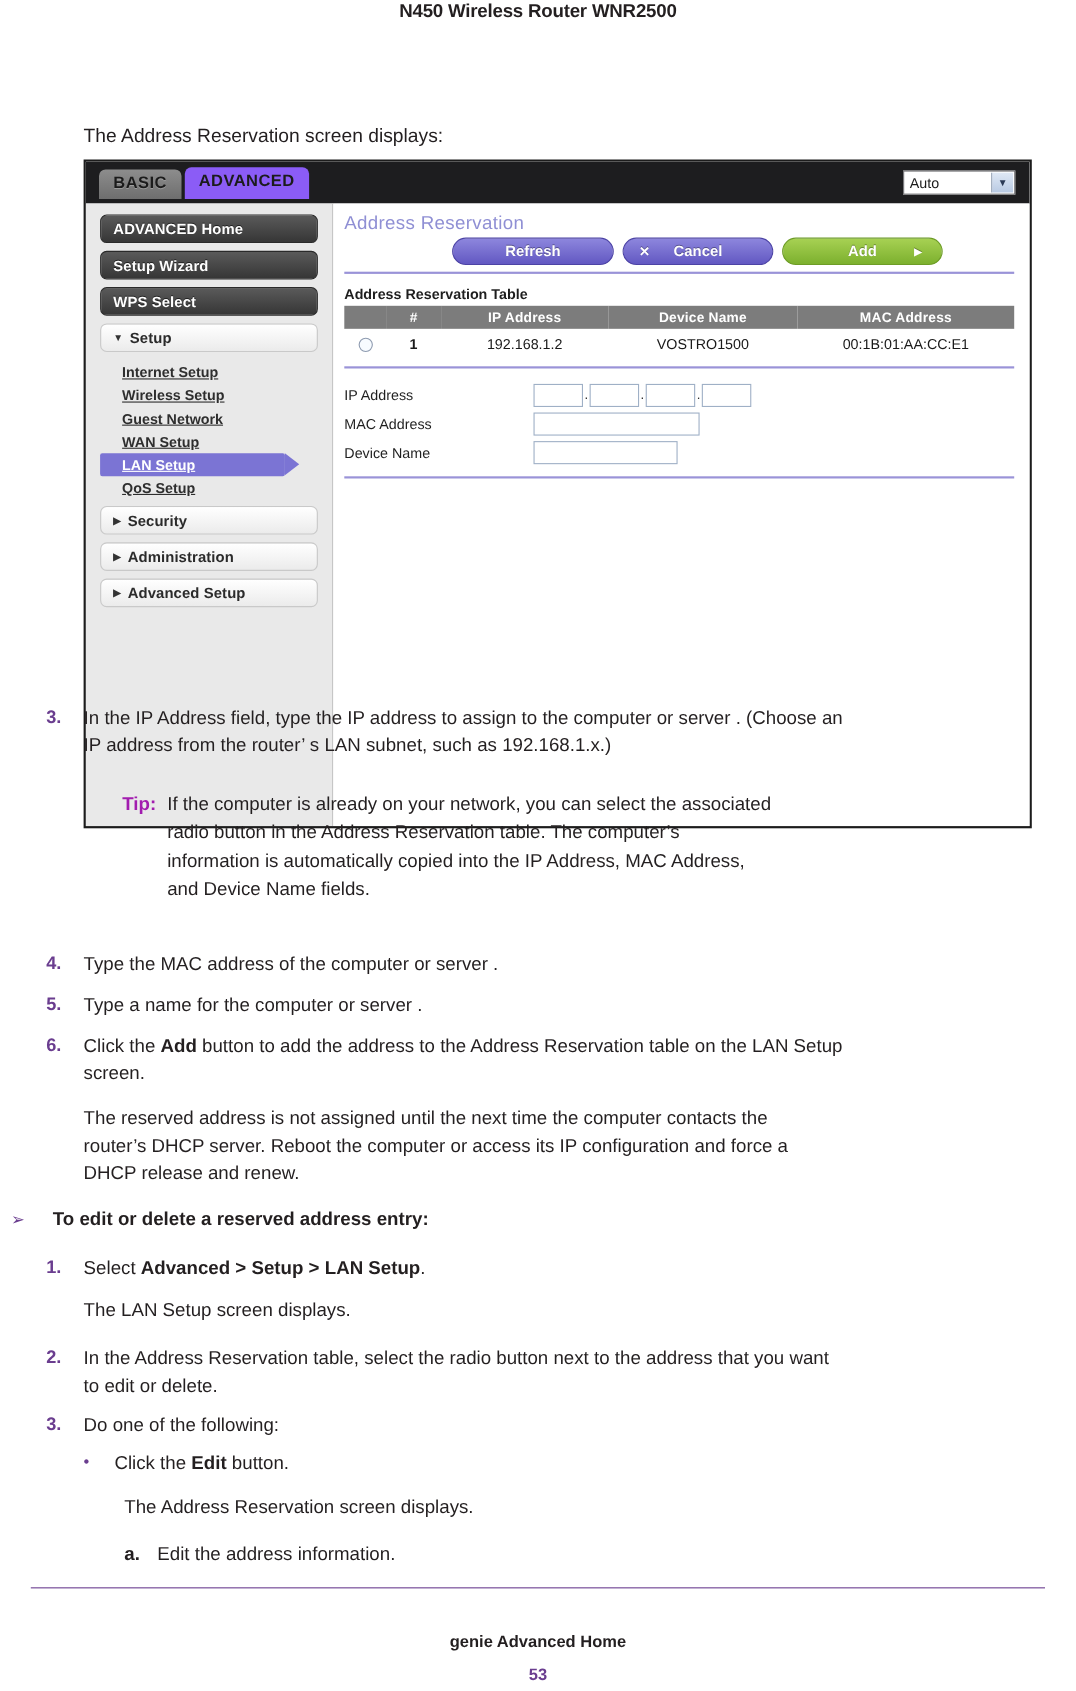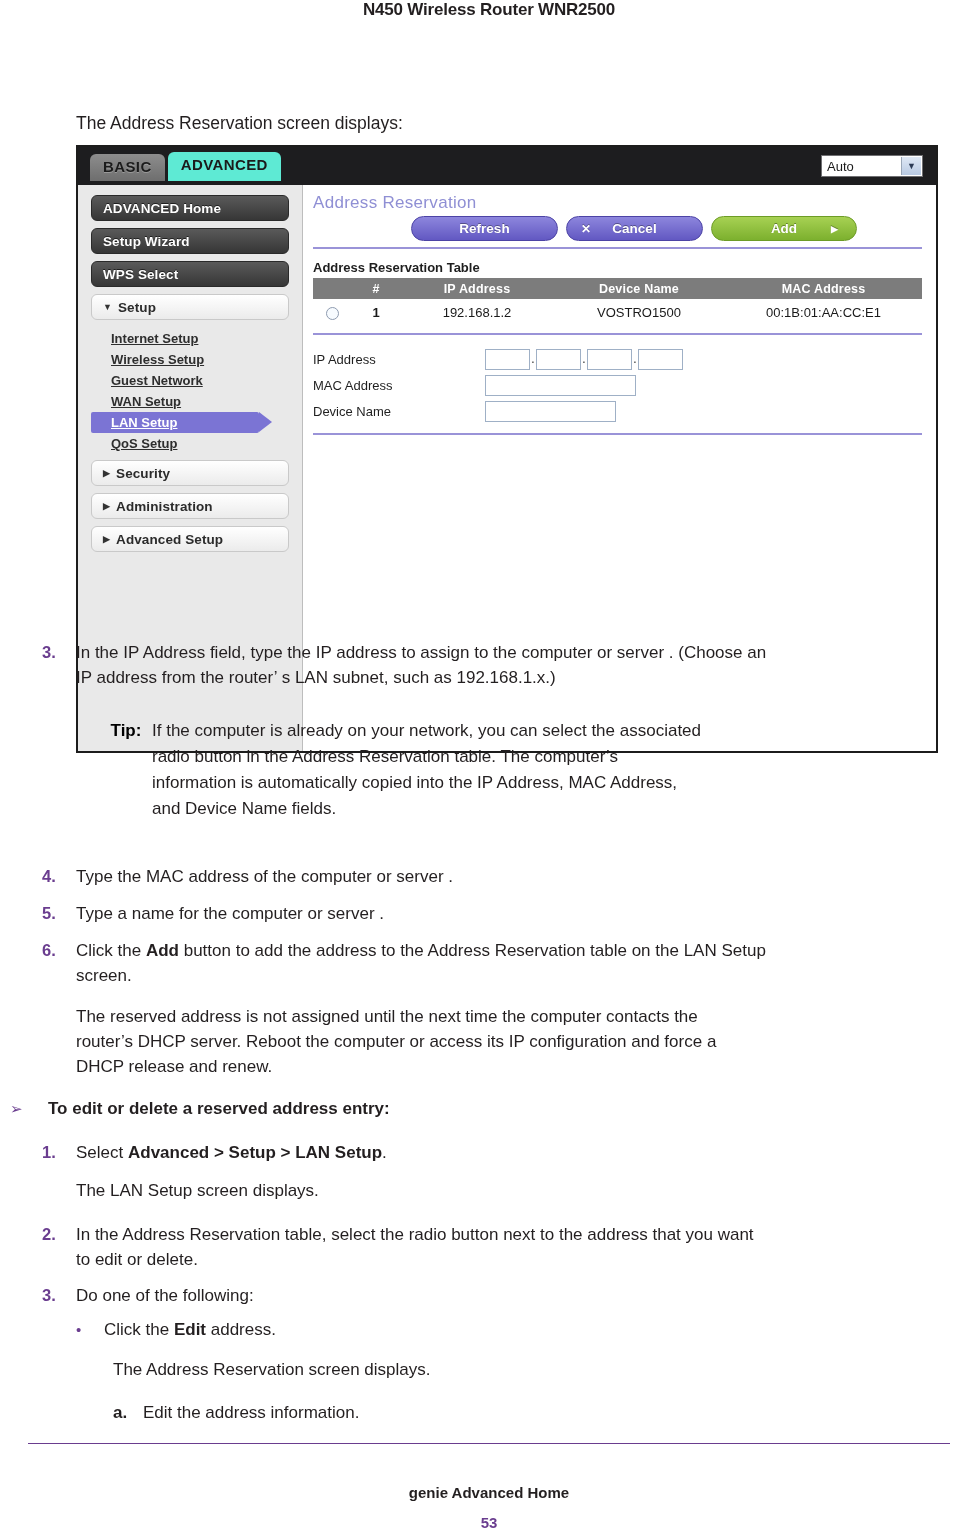--- a/index.html
+++ b/index.html
@@ -74,21 +74,21 @@
     font-weight: bold;
     letter-spacing: 0.4px;
     padding: 5px 13px 6px 13px;
     border-radius: 6px 6px 0 0;
     color: #1b1b1b;
     background: linear-gradient(#8d8d8d, #6e6e6e);
     text-shadow: 0 1px 0 rgba(255,255,255,0.25);
     line-height: 1.05;
   }
   .tab.active {
-    background: #5eead4;
+    background: #8b5cf6;
     color: #1b1b1b;
     text-shadow: none;
     padding-bottom: 8px;
   }
 
   .lang-select {
     position: absolute;
     top: 8px;
     right: 13px;
     width: 102px;
@@ -377,22 +377,22 @@
     position: absolute;
     display: flex;
     font-size: 17px;
     line-height: 26px;
     color: #231f20;
   }
   .tip-label {
     width: 42px;
     flex: 0 0 42px;
     font-weight: bold;
-    color: #000000;
-    text-align: center;
+    color: #a21caf;
+    text-align: right;
     padding-right: 10px;
     box-sizing: border-box;
   }
 
   .heading-arrow-row {
     position: absolute;
     display: flex;
     align-items: baseline;
     font-size: 17px;
     line-height: 24px;
@@ -681,21 +681,21 @@
   </div>
 
   <div class="step" style="top:1283px; left:42px; width:930px;">
     <div class="step-num">3.</div>
     <div class="step-body">Do one of the following:</div>
   </div>
 
   <div class="bullet-row" style="top:1317px; left:76px; width:880px;">
     <div class="bullet-dot">•</div>
     <div class="step-body">
-      <span>Click the </span><b class="bold">Edit</b><span> address.</span>
+      <span>Click the </span><b class="bold">Edit</b><span> button.</span>
     </div>
   </div>
 
   <div class="para" style="top:1357px; left:113px; width:860px;">The Address Reservation screen displays.</div>
 
   <div class="alpha-row" style="top:1400px; left:113px; width:860px;">
     <div class="alpha-marker">a.</div>
     <div class="step-body">Edit the address information.</div>
   </div>
 

